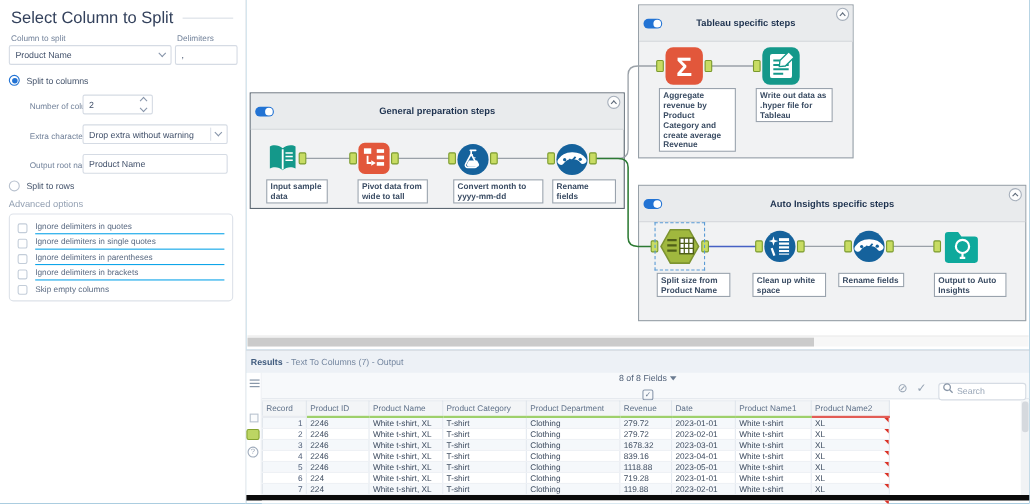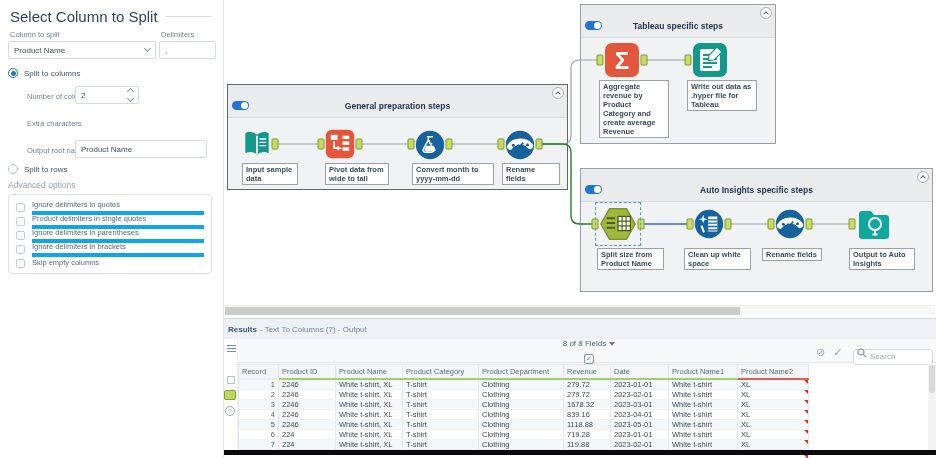--- a/index.html
+++ b/index.html
@@ -21,28 +21,28 @@
   .combo-div{width:1px;height:12px;background:#dde2e9;margin:0 4px 0 4px;}
   .radio-row{position:absolute;display:flex;align-items:center;gap:6px;}
   .radio{width:10px;height:10px;border-radius:50%;border:1px solid #b9c2cf;background:#fff;flex:none;}
   .radio.sel{border-color:#2273d4;}
   .radio.sel::after{content:"";display:block;width:5px;height:5px;border-radius:50%;background:#2273d4;margin:1.5px auto;}
   .radio-label{font-size:8px;color:#44536b;}
   .adv-title{position:absolute;font-size:8.5px;color:#94a1b3;}
   #adv-group{position:absolute;left:8px;top:194px;width:204px;height:80px;border:1px solid #dde2e9;border-radius:4px;padding:5px 7px 0 7px;}
   .adv-row{display:flex;align-items:center;gap:7px;height:14px;}
   .checkbox{width:9px;height:9px;border:1px solid #c3cdd9;border-radius:2px;background:#fff;flex:none;}
-  .adv-label{flex:1;font-size:7.5px;color:#5a6a82;border-bottom:4px solid #0ea5e9;padding-bottom:2px;white-space:nowrap;}
+  .adv-label{flex:1;font-size:7.5px;color:#5a6a82;border-bottom:1px solid #0ea5e9;padding-bottom:2px;white-space:nowrap;}
   .adv-row.last .adv-label{border-bottom:none;}
 
   
   #canvas{position:absolute;left:224px;top:0;width:712px;height:318px;background:#fff;}
   .container{position:absolute;border:1px solid #97a0a8;background:#f1f2f3;}
   .container.dark{border-color:#5d6872;}
-  .container-header{position:relative;height:20px;display:flex;align-items:flex-start;padding:16px 4px;background:#e9ebed;border-bottom:1px solid #d6d9dc;}
+  .container-header{position:relative;height:20px;display:flex;align-items:center;padding:16px 4px;background:#e9ebed;border-bottom:1px solid #d6d9dc;}
   .container-title{position:absolute;left:0;right:0;text-align:center;font-size:8.5px;font-weight:bold;color:#1f3350;}
   .toggle{width:17px;height:9px;border-radius:5px;background:#2273d4;position:relative;flex:none;z-index:2;}
   .toggle .knob{position:absolute;right:1px;top:1px;width:7px;height:7px;border-radius:50%;background:#fff;}
   .collapse-btn{position:absolute;right:3px;top:2px;width:12px;height:12px;border-radius:50%;border:1px solid #a6afbb;background:#fdfdfd;display:flex;align-items:center;justify-content:center;z-index:2;}
   .chev-up{width:4px;height:4px;border-top:1.3px solid #5c6878;border-left:1.3px solid #5c6878;transform:rotate(45deg);margin-top:2px;}
   .tool{position:absolute;}
   .tool svg{display:block;}
   .tool-label{position:absolute;background:#fff;border:1px solid #9aa3ad;padding:1px 3px;font-size:7.5px;line-height:9px;font-weight:bold;color:#3a4c63;}
   #selection-box{position:absolute;left:595px;top:202px;width:46px;height:44px;border:1px dashed #5b9bd5;background:transparent;}
   #wires{position:absolute;left:0;top:0;pointer-events:none;}
@@ -116,40 +116,45 @@
     <span class="cfg-label" style="left:27px;top:92px">Number of columns</span>
     <div class="field" style="left:75px;top:86px;width:64px">
       <span class="val">2</span>
       <span class="spin">
           <span class="up"></span>
           <span class="dn"></span>
         </span>
     </div>
 
     <span class="cfg-label" style="left:27px;top:119px">Extra characters</span>
+    <div class="field" style="left:75px;top:113px;width:132px">
+      <span class="val">Drop extra without warning</span>
+      <span class="combo-div"></span>
+      <span class="vchev"></span>
+    </div>
 
     <span class="cfg-label" style="left:27px;top:146px">Output root name</span>
     <div class="field" style="left:75px;top:140px;width:132px">
       <span class="val">Product Name</span>
     </div>
 
     <div class="radio-row" style="left:8px;top:164px">
       <span class="radio"></span>
       <span class="radio-label">Split to rows</span>
     </div>
 
     <span class="adv-title" style="left:8px;top:180px">Advanced options</span>
     <div id="adv-group">
         <div class="adv-row">
           <span class="checkbox"></span>
           <span class="adv-label">Ignore delimiters in quotes</span>
         </div>
         <div class="adv-row">
           <span class="checkbox"></span>
-          <span class="adv-label">Product delimiters in single quotes</span>
+          <span class="adv-label">Ignore delimiters in single quotes</span>
         </div>
         <div class="adv-row">
           <span class="checkbox"></span>
           <span class="adv-label">Ignore delimiters in parentheses</span>
         </div>
         <div class="adv-row">
           <span class="checkbox"></span>
           <span class="adv-label">Ignore delimiters in brackets</span>
         </div>
         <div class="adv-row last">

